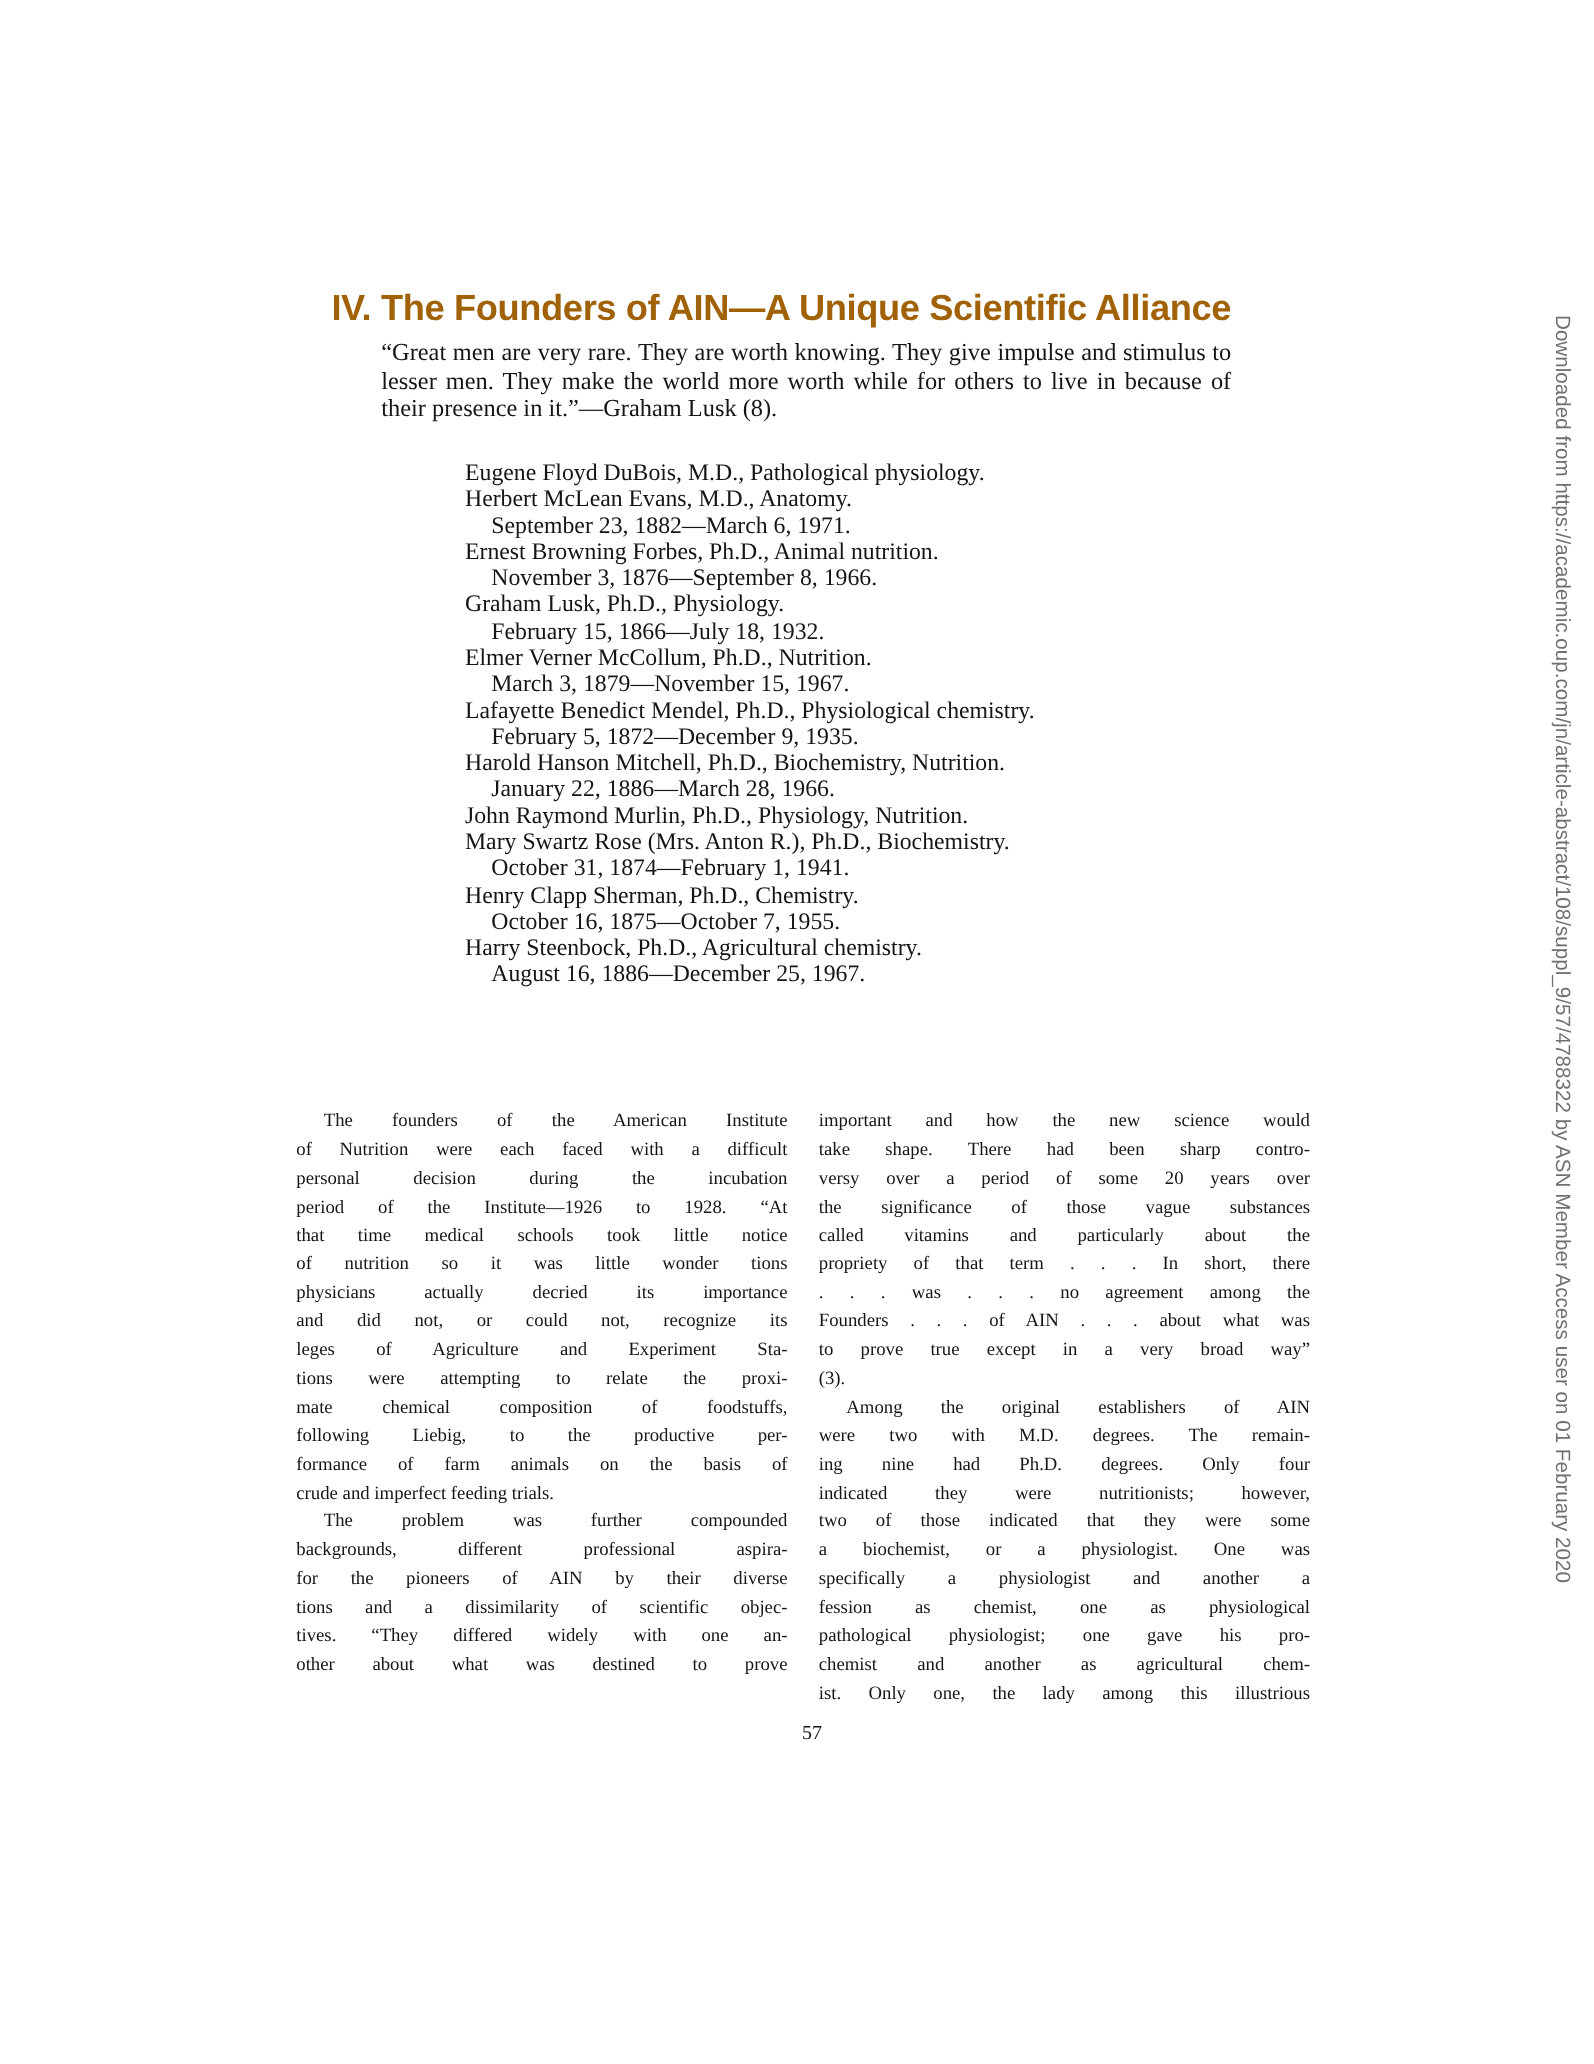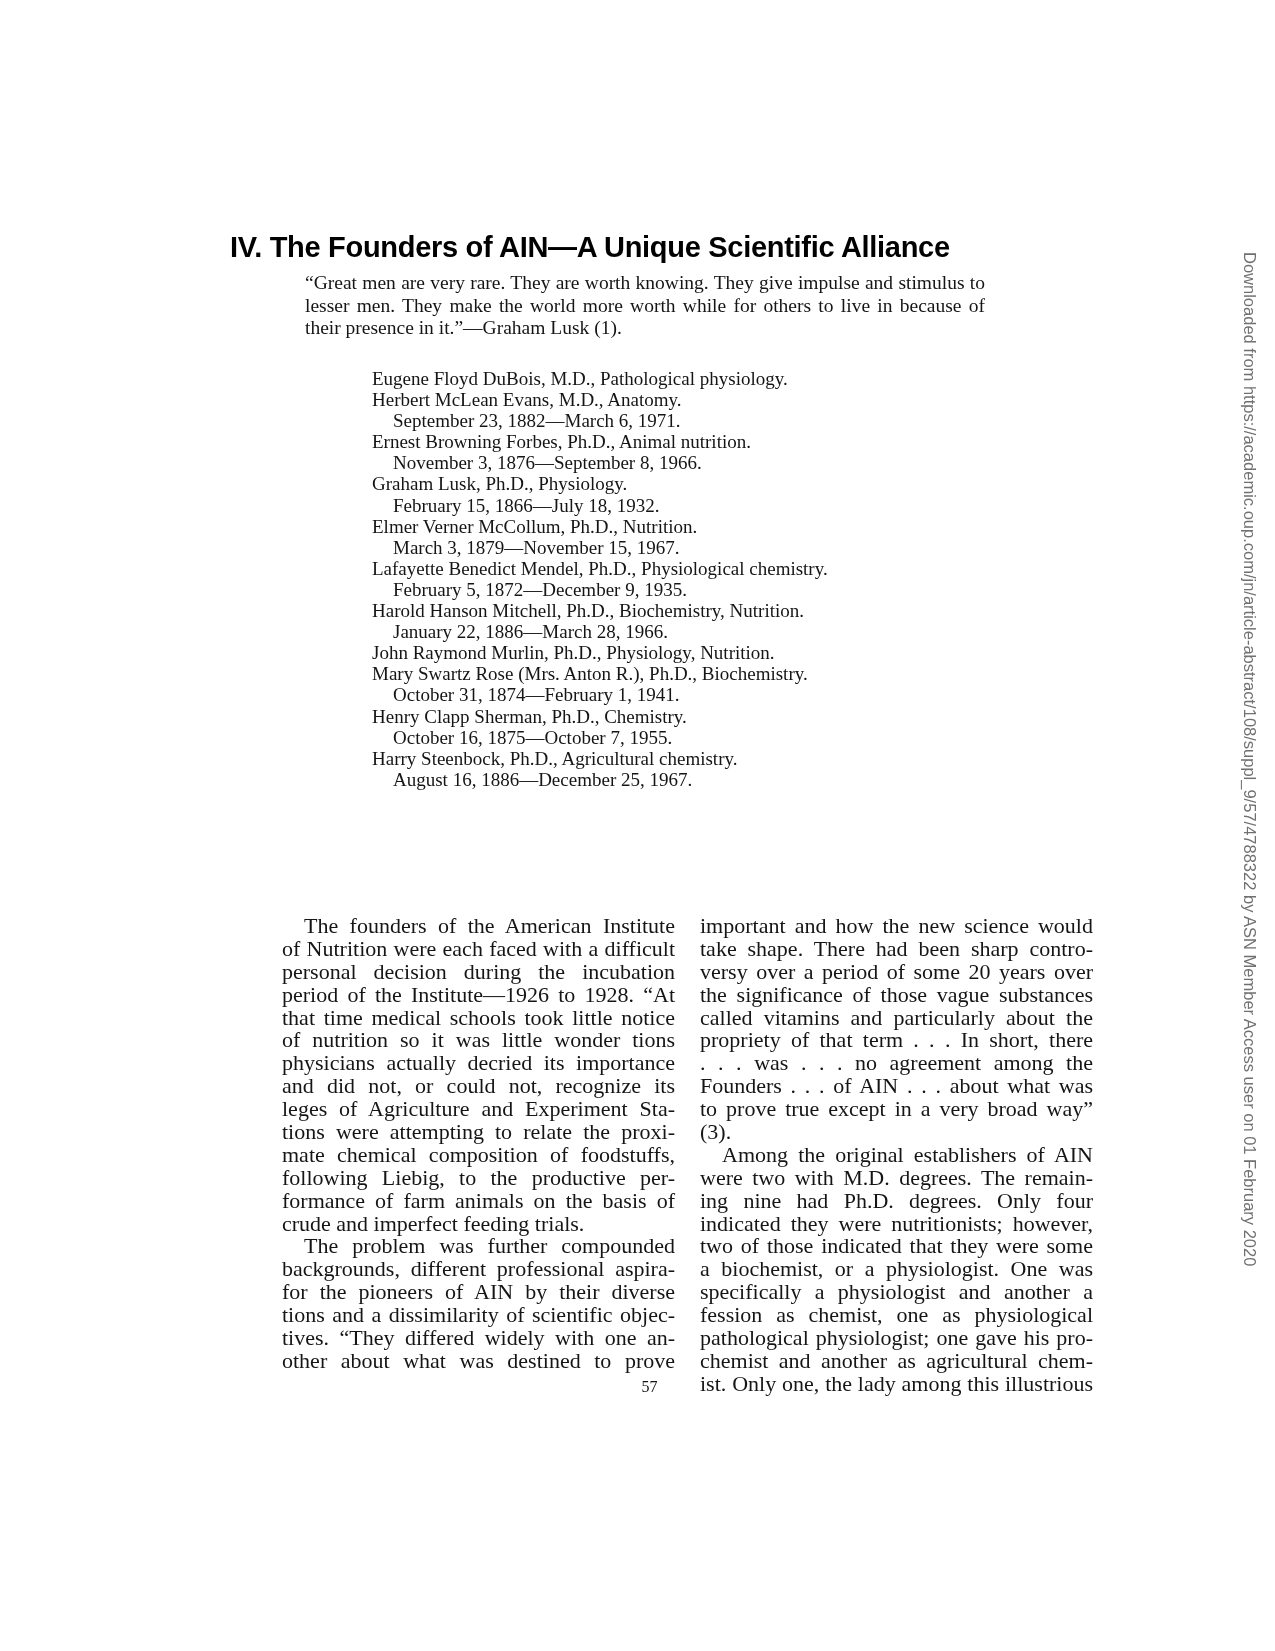--- a/index.html
+++ b/index.html
@@ -1,46 +1,46 @@
 <!DOCTYPE html>
 <html><head>
 <meta charset="utf-8">
 <style>
   html, body { margin: 0; padding: 0; background: #ffffff; }
   body { width: 1275px; height: 1651px; position: relative; overflow: hidden;
          font-family: "Liberation Serif", "DejaVu Serif", serif; color: #151515; }
   .title { position: absolute; left: 230px; top: 212px; width: 790px;
            font-family: "Liberation Sans", "DejaVu Sans", sans-serif; font-weight: bold;
-           font-size: 29px; letter-spacing: -0.3px; color: #000000; white-space: nowrap; }
+           font-size: 29px; letter-spacing: -0.3px; color: #a16207; white-space: nowrap; text-align: center; }
   .epigraph { position: absolute; left: 305px; top: 272px; width: 680px;
               font-size: 19.5px; line-height: 22.5px; text-align: justify; }
   .founders { position: absolute; left: 372px; top: 368px; width: 560px;
               font-size: 19px; line-height: 21.1px; }
   .founder-name { white-space: nowrap; }
   .founder-dates { padding-left: 21px; white-space: nowrap; }
-  .col { position: absolute; top: 915px; width: 393px; font-size: 22px; line-height: 22.9px; margin-left: 45px; }
+  .col { position: absolute; top: 886px; width: 393px; font-size: 15px; line-height: 22.9px; }
   .col-left { left: 237px; }
   .col-right { left: 655px; }
   .line { display: block; text-align: justify; text-align-last: justify; white-space: nowrap; height: 22.9px; }
   .line.last { text-align-last: left; }
   .line.indent { padding-left: 22px; }
   .page-number { position: absolute; left: 0; width: 1275px; top: 1378px; text-align: center;
                  font-size: 16px; padding-left: 12px; }
   .watermark { position: absolute; left: 1237px; top: 252px; width: 24px; height: 1080px; }
   .watermark span { display: block; position: absolute; left: 0; top: 0;
                     transform-origin: 0 0; transform: translate(22px, 0) rotate(90deg);
                     font-family: "Liberation Sans", "DejaVu Sans", sans-serif; font-size: 16.5px;
                     color: #707070; white-space: nowrap; }
 </style>
 </head>
 <body>
 
 <h1 class="title">IV. The Founders of AIN—A Unique Scientific Alliance</h1>
 
-<div class="epigraph">“Great men are very rare. They are worth knowing. They give impulse and stimulus to lesser men. They make the world more worth while for others to live in because of their presence in it.”—Graham Lusk (1).</div>
+<div class="epigraph">“Great men are very rare. They are worth knowing. They give impulse and stimulus to lesser men. They make the world more worth while for others to live in because of their presence in it.”—Graham Lusk (8).</div>
 
 <div class="founders" id="founders">
     <div>
       <div class="founder-name">Eugene Floyd DuBois, M.D., Pathological physiology.</div>
     </div>
     <div>
       <div class="founder-name">Herbert McLean Evans, M.D., Anatomy.</div>
       <div class="founder-dates">September 23, 1882—March 6, 1971.</div>
     </div>
     <div>

